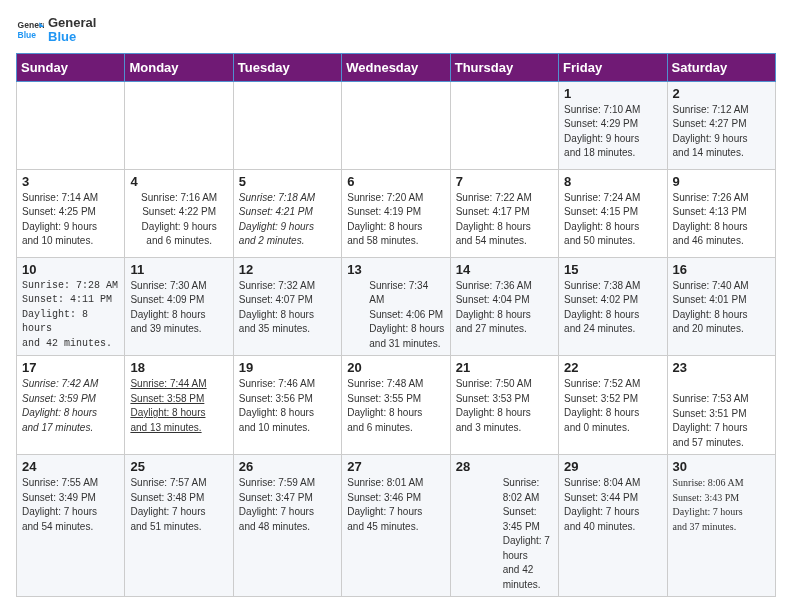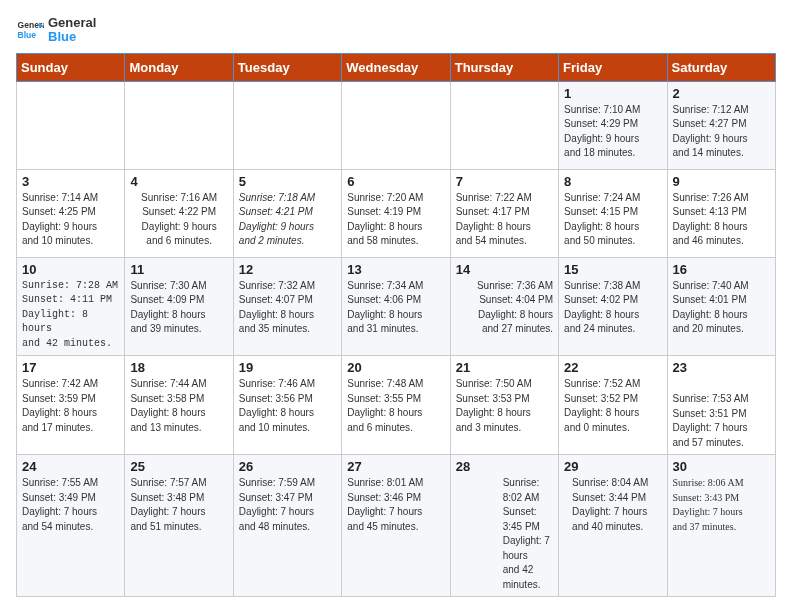--- a/index.html
+++ b/index.html
@@ -36,21 +36,21 @@
     .location {
       font-size: 16px;
       color: #555;
     }
     table {
       width: 100%;
       border-collapse: collapse;
       table-layout: fixed;
     }
     thead tr th {
-      background: #c2410c;
+      background: #701a75;
       color: #fff;
       font-size: 13px;
       font-weight: bold;
       padding: 6px 4px;
       text-align: left;
       border: 1px solid #5090d0;
     }
     tbody tr td {
       vertical-align: top;
       padding: 4px 5px;
@@ -202,28 +202,28 @@
         </td>
         <td>
           <span class="day-number">12</span>
           <div class="day-info" style="white-space: pre-line;">Sunrise: 7:32 AM
 Sunset: 4:07 PM
 Daylight: 8 hours
 and 35 minutes.</div>
         </td>
         <td>
           <span class="day-number">13</span>
-          <div class="day-info" style="white-space: pre-line;">Sunrise: 7:34 AM
+          <div class="day-info" style="white-space: pre-line; margin-left: 22px;">Sunrise: 7:34 AM
 Sunset: 4:06 PM
 Daylight: 8 hours
 and 31 minutes.</div>
         </td>
         <td>
           <span class="day-number">14</span>
-          <div class="day-info" style="white-space: pre-line; text-align: right;">Sunrise: 7:36 AM
+          <div class="day-info" style="white-space: pre-line;">Sunrise: 7:36 AM
 Sunset: 4:04 PM
 Daylight: 8 hours
 and 27 minutes.</div>
         </td>
         <td>
           <span class="day-number">15</span>
           <div class="day-info" style="white-space: pre-line;">Sunrise: 7:38 AM
 Sunset: 4:02 PM
 Daylight: 8 hours
 and 24 minutes.</div>
@@ -232,28 +232,28 @@
           <span class="day-number">16</span>
           <div class="day-info" style="white-space: pre-line;">Sunrise: 7:40 AM
 Sunset: 4:01 PM
 Daylight: 8 hours
 and 20 minutes.</div>
         </td>
       </tr>
       <tr>
         <td>
           <span class="day-number">17</span>
-          <div class="day-info" style="white-space: pre-line;">Sunrise: 7:42 AM
+          <div class="day-info" style="white-space: pre-line; font-style: italic;">Sunrise: 7:42 AM
 Sunset: 3:59 PM
 Daylight: 8 hours
 and 17 minutes.</div>
         </td>
         <td>
           <span class="day-number">18</span>
-          <div class="day-info" style="white-space: pre-line;">Sunrise: 7:44 AM
+          <div class="day-info" style="white-space: pre-line; text-decoration: underline;">Sunrise: 7:44 AM
 Sunset: 3:58 PM
 Daylight: 8 hours
 and 13 minutes.</div>
         </td>
         <td>
           <span class="day-number">19</span>
           <div class="day-info" style="white-space: pre-line;">Sunrise: 7:46 AM
 Sunset: 3:56 PM
 Daylight: 8 hours
 and 10 minutes.</div>
@@ -318,21 +318,21 @@
         </td>
         <td>
           <span class="day-number">28</span>
           <div class="day-info" style="white-space: pre-line; margin-left: 47px;">Sunrise: 8:02 AM
 Sunset: 3:45 PM
 Daylight: 7 hours
 and 42 minutes.</div>
         </td>
         <td>
           <span class="day-number">29</span>
-          <div class="day-info" style="white-space: pre-line; margin-left: 8px;">Sunrise: 8:04 AM
+          <div class="day-info" style="white-space: pre-line;">Sunrise: 8:04 AM
 Sunset: 3:44 PM
 Daylight: 7 hours
 and 40 minutes.</div>
         </td>
         <td>
           <span class="day-number">30</span>
           <div class="day-info" style="white-space: pre-line; font-family: Liberation Serif, serif;">Sunrise: 8:06 AM
 Sunset: 3:43 PM
 Daylight: 7 hours
 and 37 minutes.</div>

